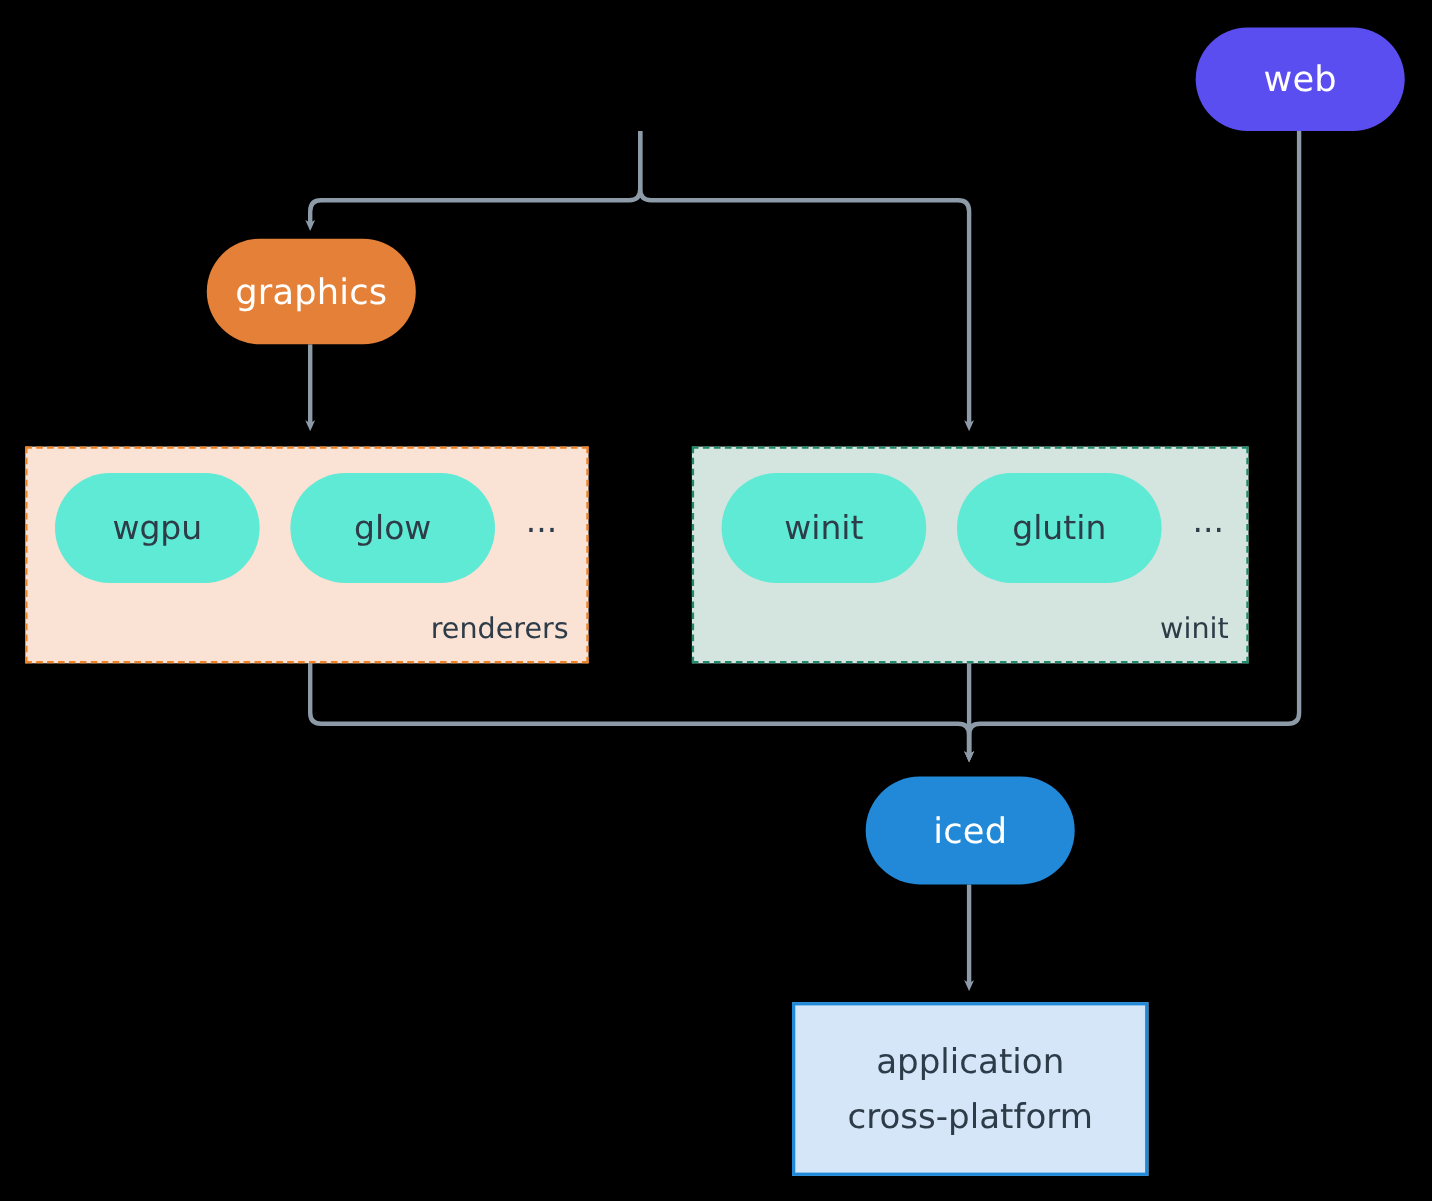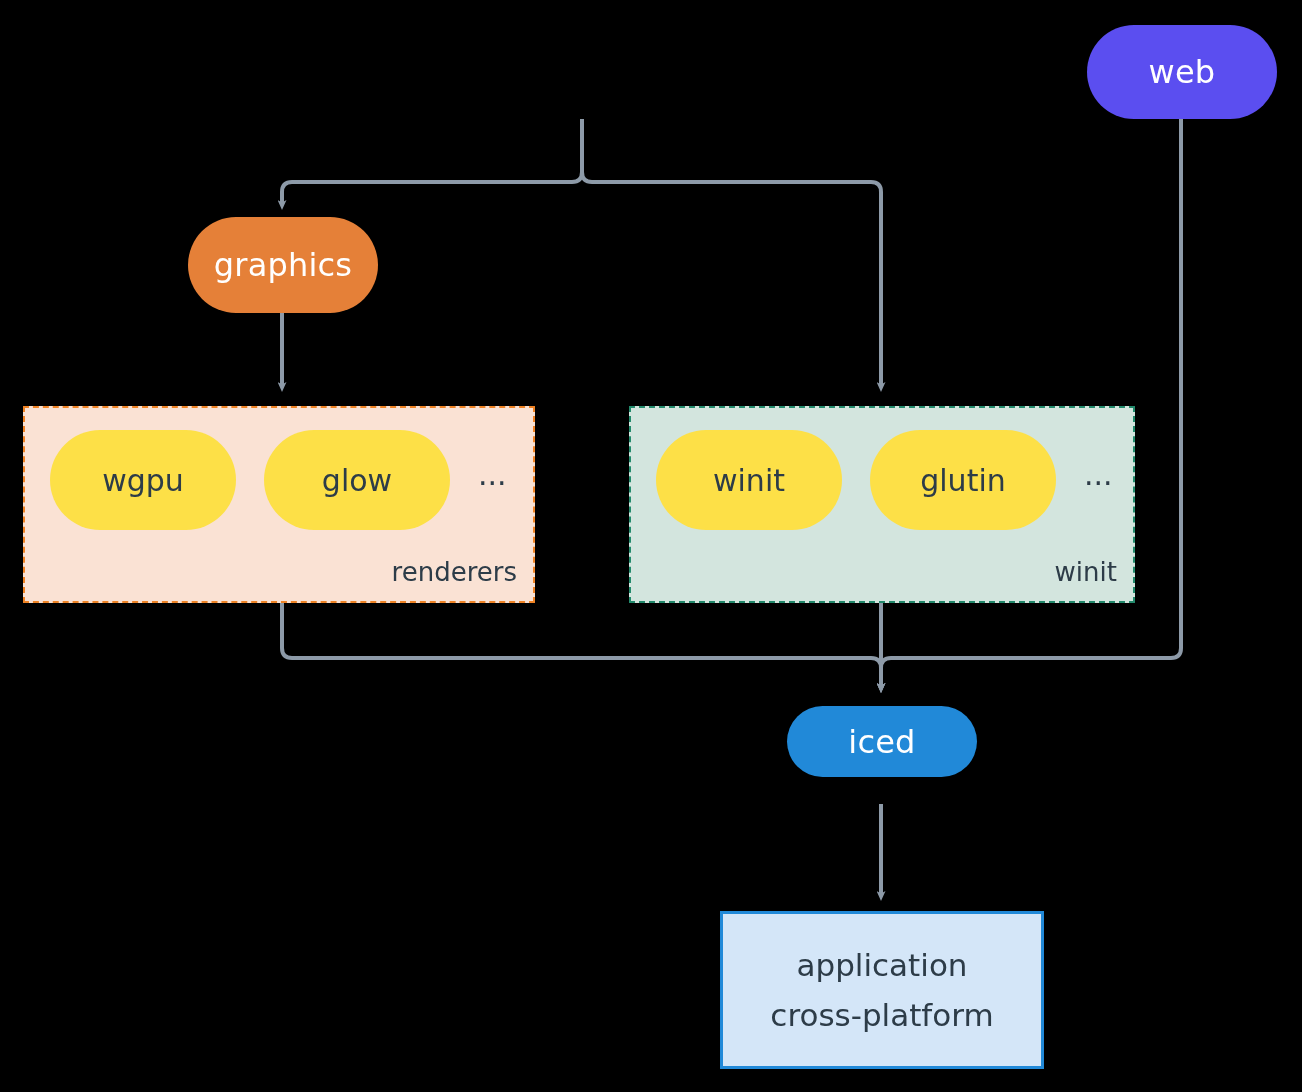--- a/index.html
+++ b/index.html
@@ -60,21 +60,21 @@
     left: 188px;
     top: 217px;
     width: 190px;
     height: 96px;
     background: #e58038;
   }
   .node-iced {
     left: 787px;
     top: 706px;
     width: 190px;
-    height: 71px;
+    height: 98px;
     background: #2189d8;
   }
 
   
   .group-box {
     position: absolute;
     box-sizing: border-box;
     z-index: 2;
   }
   .group-renderers {
@@ -106,21 +106,21 @@
     left: 25px;
     top: 22px;
     display: flex;
     align-items: center;
   }
   .chip {
     height: 100px;
     min-width: 186px;
     padding: 0 26px;
     box-sizing: border-box;
-    background: #fde047;
+    background: #5eead4;
     border-radius: 999px;
     display: flex;
     align-items: center;
     justify-content: center;
     color: #2d3c48;
     font-size: 30px;
     white-space: nowrap;
     margin-right: 28px;
   }
   .ellipsis {

